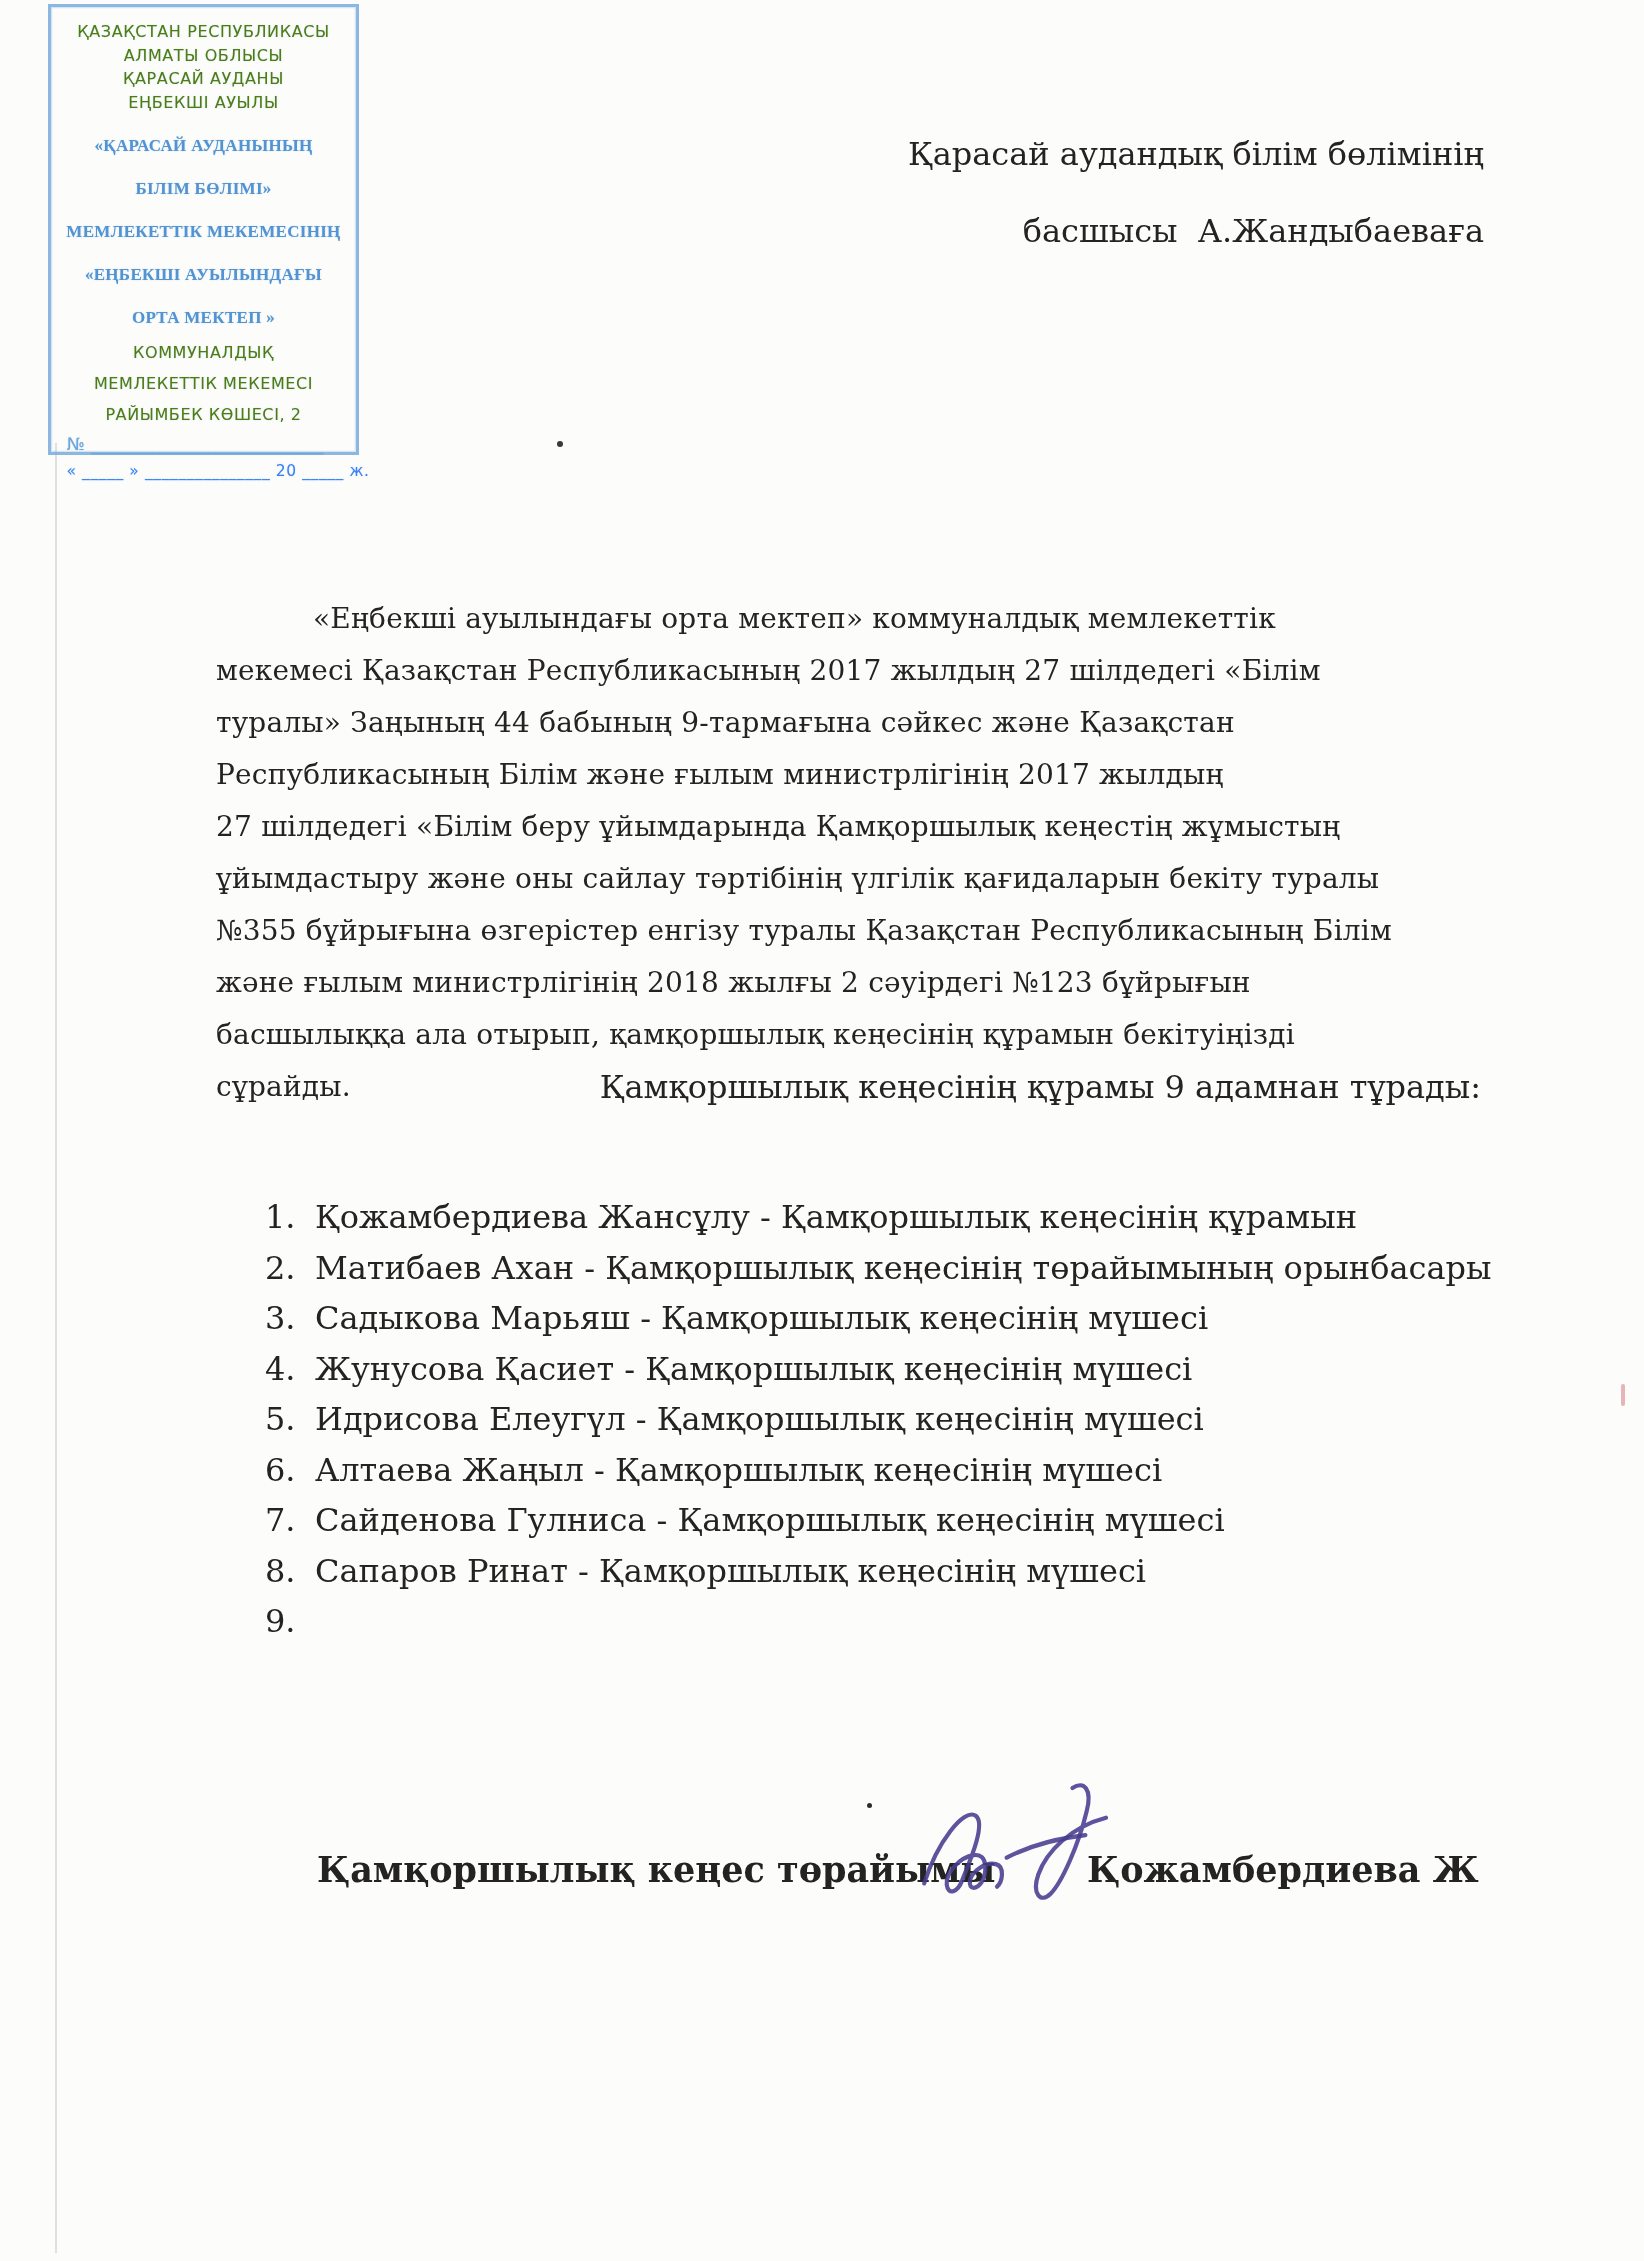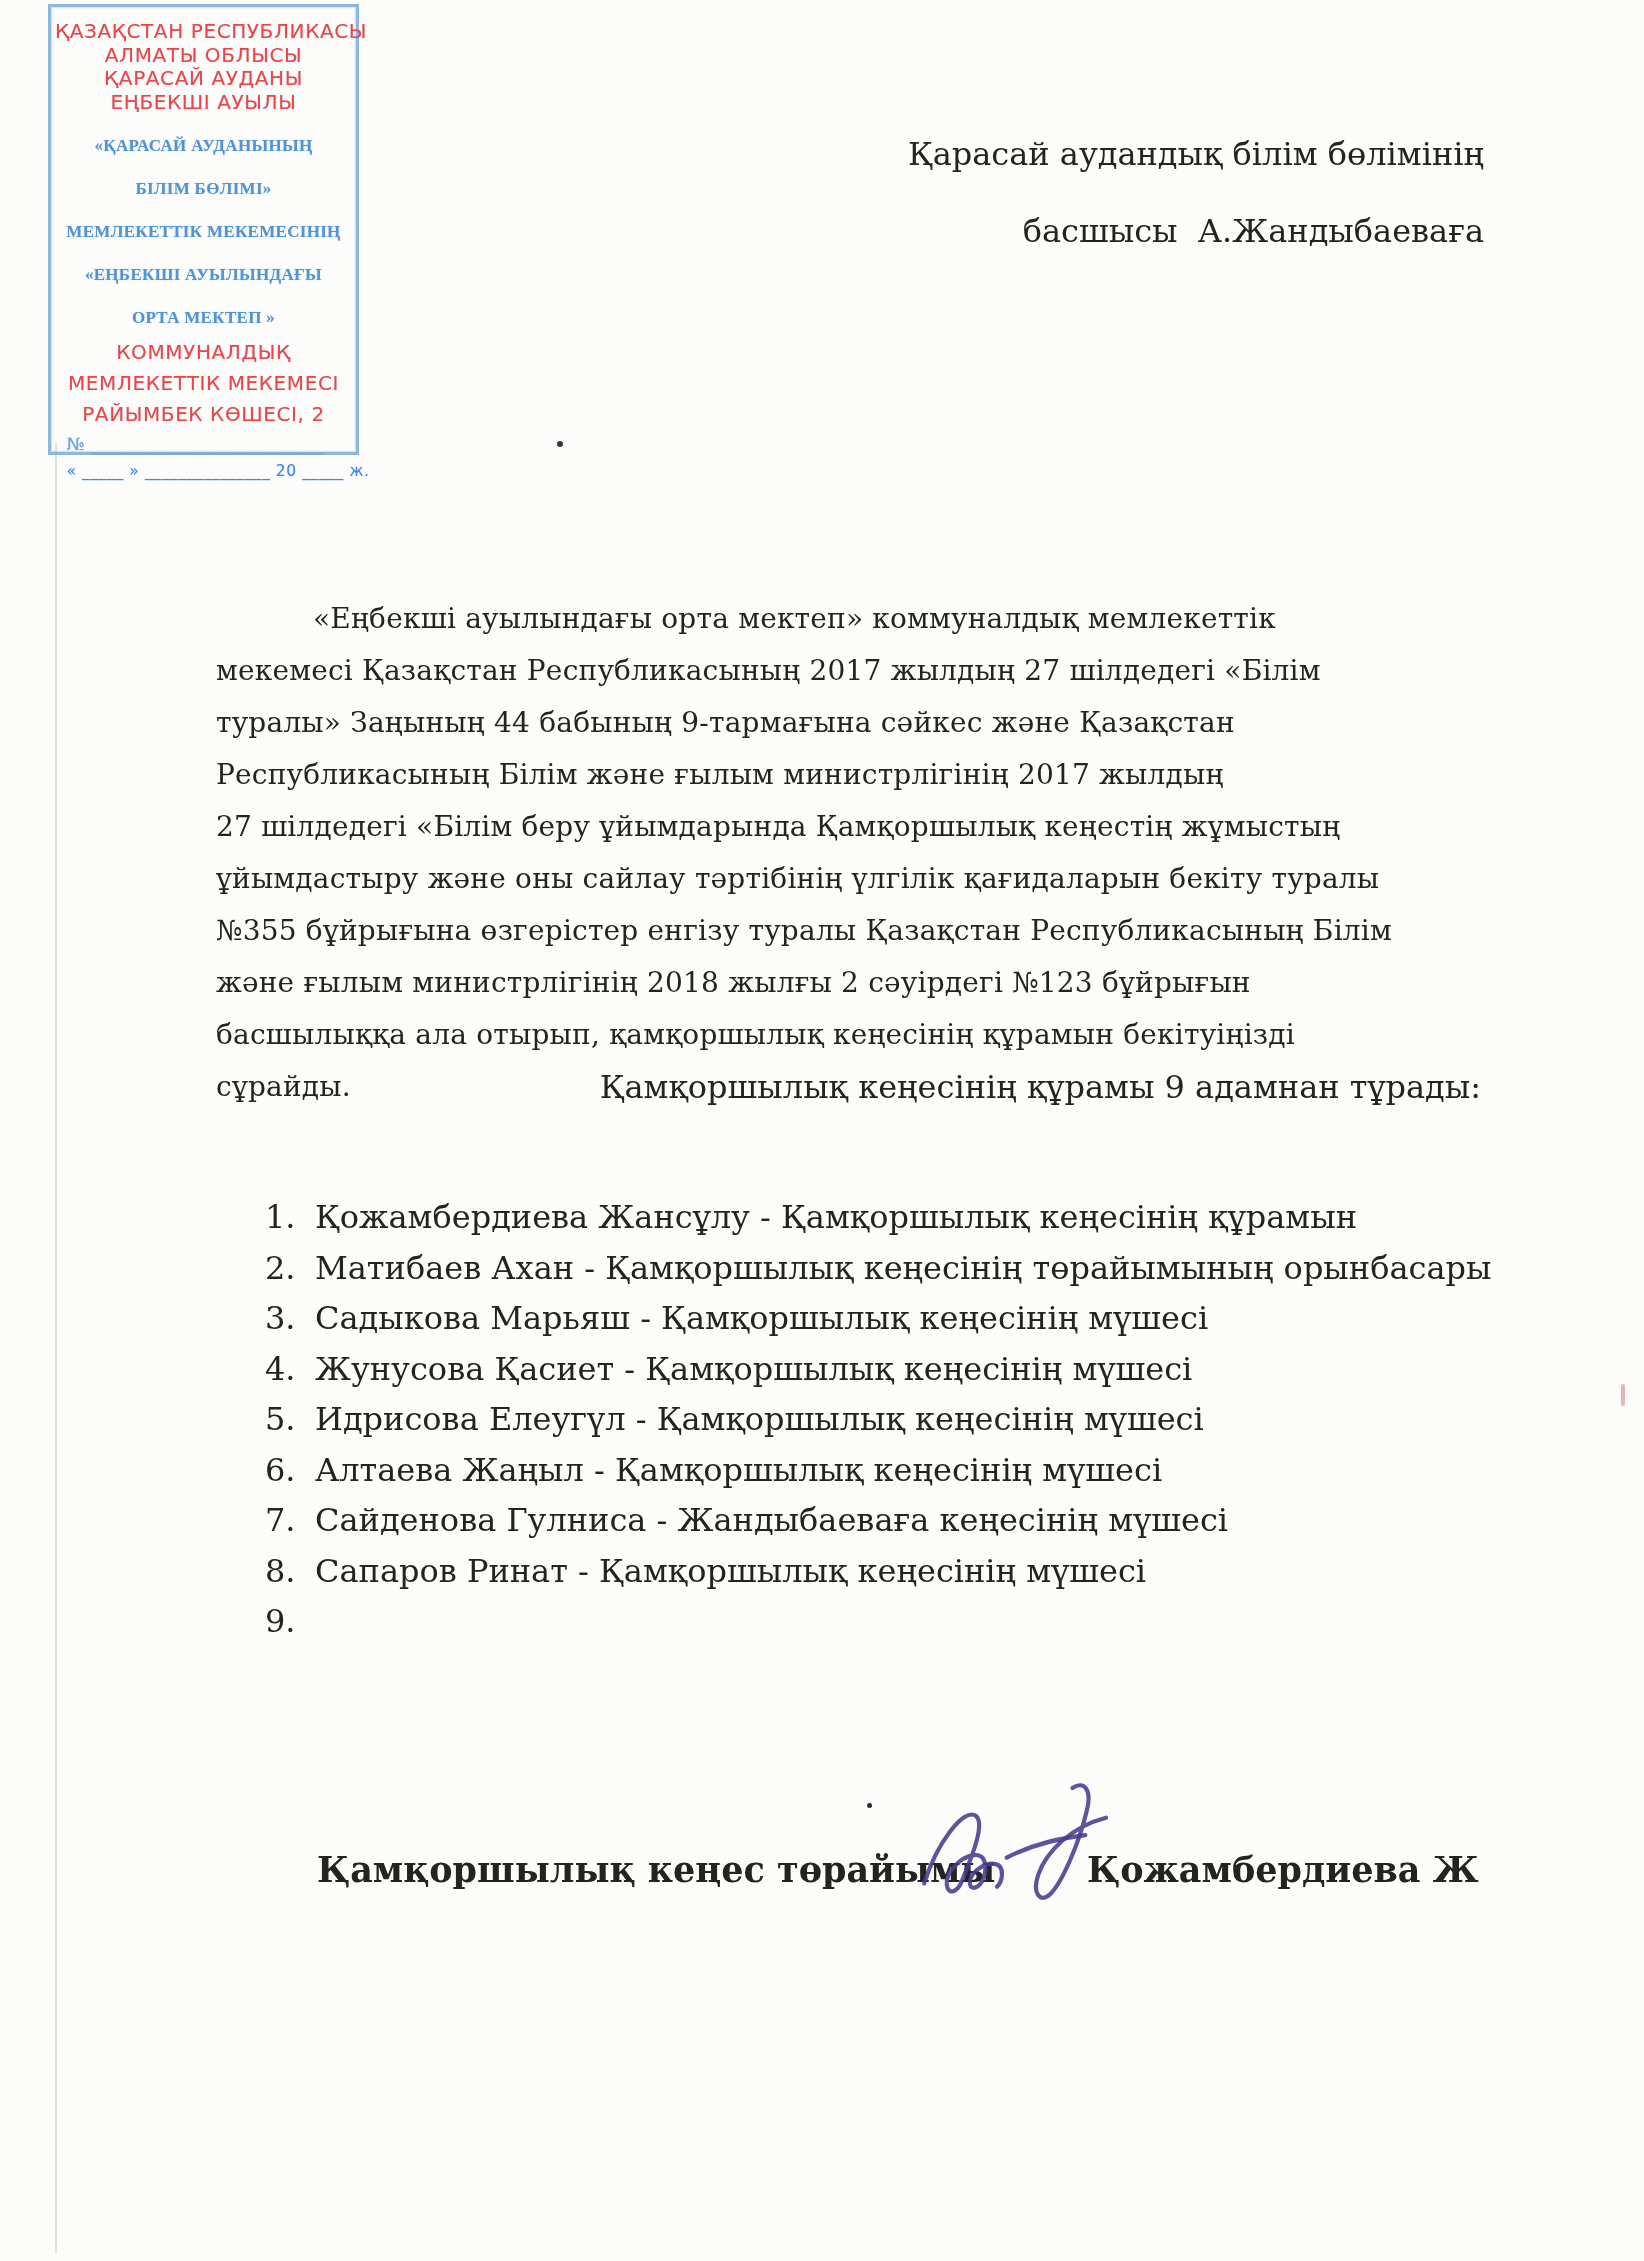--- a/index.html
+++ b/index.html
@@ -32,22 +32,22 @@
     position:absolute;left:48px;top:3.9px;width:311px;height:451px;
     border:3.2px solid rgba(111,166,218,0.80);
     box-shadow:inset 0 0 0 1.3px rgba(140,185,228,0.35);
     padding:11.6px 3.9px 6.4px 3.9px;
     text-align:center;
     font-family:"DejaVu Sans","Liberation Sans",sans-serif;
     color:var(--stamp-blue);
   }
   .stamp-lines{display:block;}
   .stamp-line{
-    font-size:20px;line-height:21px;margin-top:2.6px;
-    letter-spacing:0.6px;color:#ef4444;
+    font-size:16px;line-height:21px;margin-top:2.6px;
+    letter-spacing:0.6px;color:#4d7c0f;
     text-shadow:0 0 1.3px rgba(111,166,218,0.45);
     white-space:nowrap;
   }
   .stamp-line.bold{
     font-weight:700;font-size:17px;color:#5293d3;margin-top:22px;
     letter-spacing:0.3px;
     font-family:Liberation Serif, serif;
   }
   .stamp-line:nth-of-type(10){margin-top:14px;}
   .stamp-line:nth-of-type(11){margin-top:10.3px;}
@@ -198,21 +198,21 @@
       <div class="list-item">
         <span class="num">5.</span>
         <span class="txt">Идрисова Елеугүл - Қамқоршылық кеңесінің мүшесі</span>
       </div>
       <div class="list-item">
         <span class="num">6.</span>
         <span class="txt">Алтаева Жаңыл - Қамқоршылық кеңесінің мүшесі</span>
       </div>
       <div class="list-item">
         <span class="num">7.</span>
-        <span class="txt">Сайденова Гулниса - Жандыбаеваға кеңесінің мүшесі</span>
+        <span class="txt">Сайденова Гулниса - Қамқоршылық кеңесінің мүшесі</span>
       </div>
       <div class="list-item">
         <span class="num">8.</span>
         <span class="txt">Сапаров Ринат - Қамқоршылық кеңесінің мүшесі</span>
       </div>
       <div class="list-item">
         <span class="num">9.</span>
       </div>
     </div>
 

